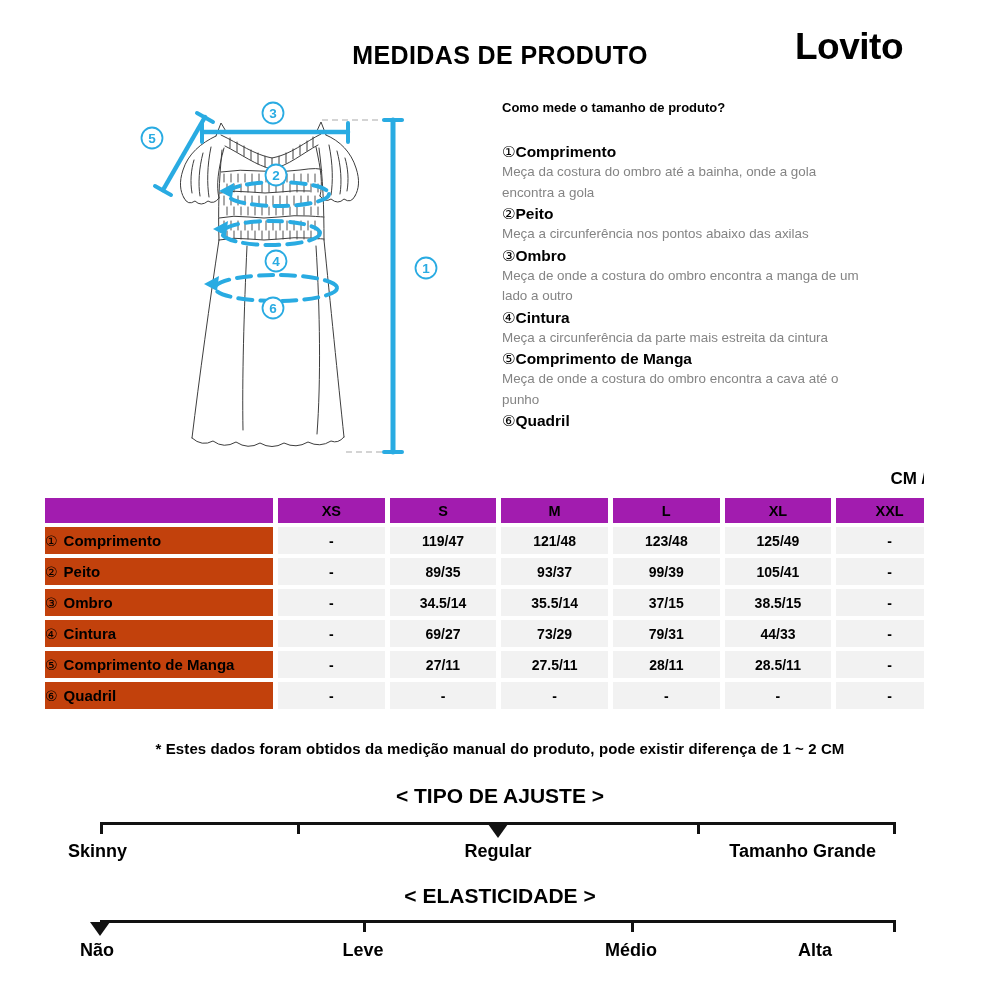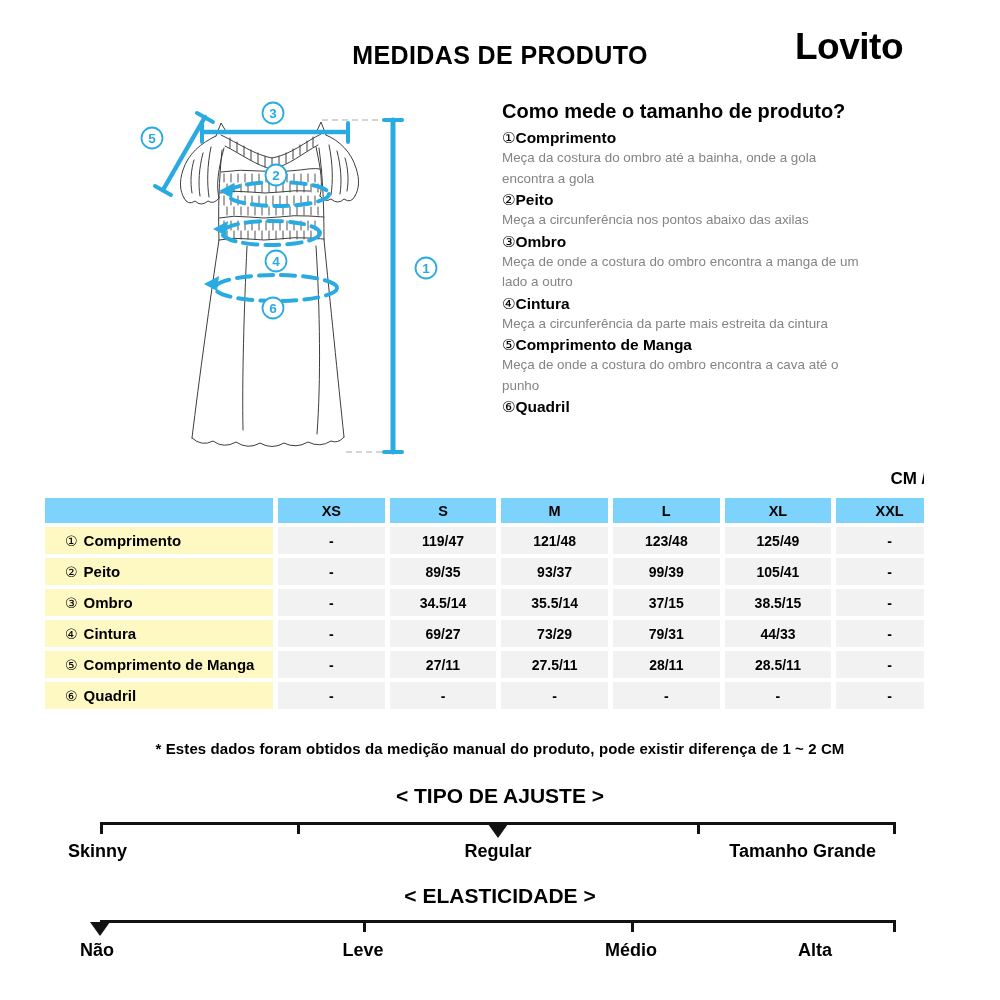--- a/index.html
+++ b/index.html
@@ -6,31 +6,31 @@
   .canvas{position:relative;width:924px;height:1000px;background:#fff;overflow:hidden;
           font-family:"Liberation Sans","DejaVu Sans",sans-serif;color:#000;}
   
   .page-title{position:absolute;top:41px;left:0;width:1000px;text-align:center;
               font-size:25px;font-weight:bold;letter-spacing:.4px;}
   .logo{position:absolute;top:26px;left:795px;font-size:37px;font-weight:bold;letter-spacing:-.5px;}
   
   .diagram{position:absolute;left:100px;top:90px;width:360px;height:380px;}
   
   .guide{position:absolute;left:502px;top:100px;width:450px;}
-  .guide h2{margin:0 0 4px 0;font-size:20px;font-weight:bold;}
+  .guide h2{margin:0 0 26px 0;font-size:13px;font-weight:bold;}
   .g-title{font-size:15.5px;font-weight:bold;line-height:21px;}
   .g-num{font-weight:normal;font-size:15px;}
   .g-desc{font-size:13.4px;line-height:20.5px;color:#848484;white-space:pre-line;width:420px;}
   
   .unit{position:absolute;top:469px;left:0;width:948px;text-align:right;font-size:17px;font-weight:bold;}
   table.sizes{position:absolute;left:40px;top:494px;width:908px;table-layout:fixed;
               border-collapse:separate;border-spacing:5px 4px;}
   table.sizes th,table.sizes td{padding:0;font-weight:bold;}
-  table.sizes thead th{background:#7dd3fc;height:25px;font-size:14.5px;text-align:center;}
-  table.sizes tbody th{background:#fef9c3;height:27px;font-size:15px;text-align:left;padding-left:20px;white-space:nowrap;}
+  table.sizes thead th{background:#a21caf;height:25px;font-size:14.5px;text-align:center;}
+  table.sizes tbody th{background:#c2410c;height:27px;font-size:15px;text-align:left;padding-left:0;white-space:nowrap;}
   table.sizes tbody td{background:#f2f2f2;height:27px;font-size:14px;text-align:center;}
   .row-num{font-weight:normal;font-size:14px;margin-right:6px;}
   
   .footnote{position:absolute;top:725px;left:0;width:1000px;text-align:center;
             font-size:15px;font-weight:bold;letter-spacing:.1px;}
   
   .scale-heading{position:absolute;left:0;width:1000px;text-align:center;font-size:21px;font-weight:bold;}
   .track{position:absolute;left:100px;width:796px;height:3px;background:#121212;}
   .tick{position:absolute;width:3px;height:12px;background:#121212;}
   .pointer{position:absolute;width:0;height:0;border-left:10px solid transparent;

